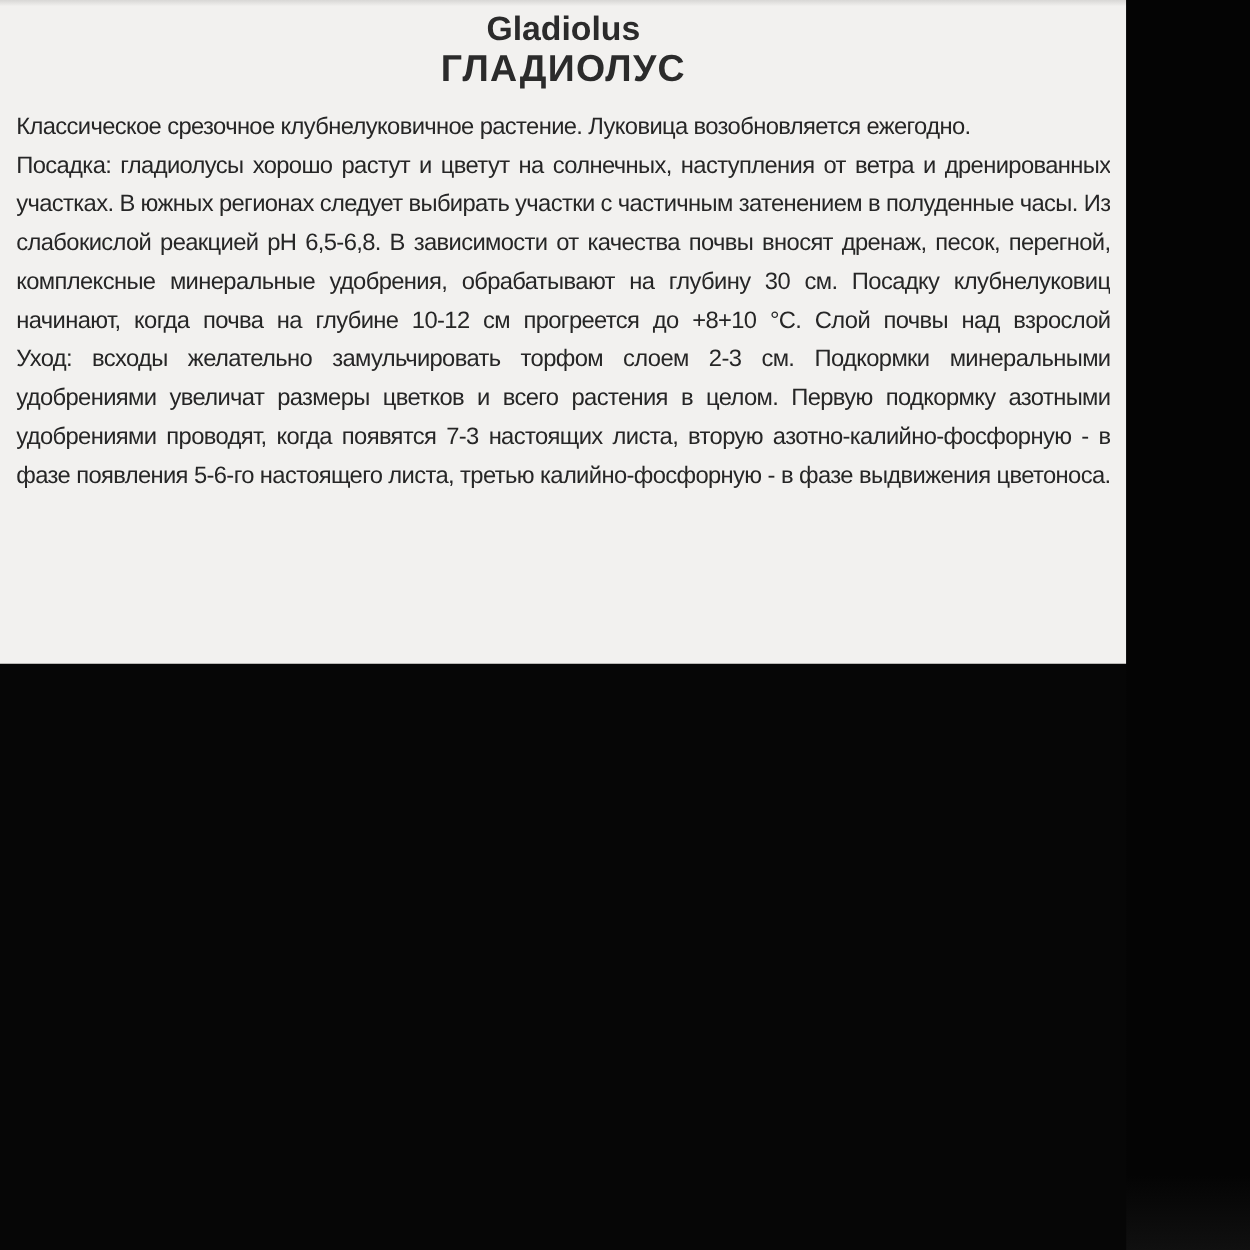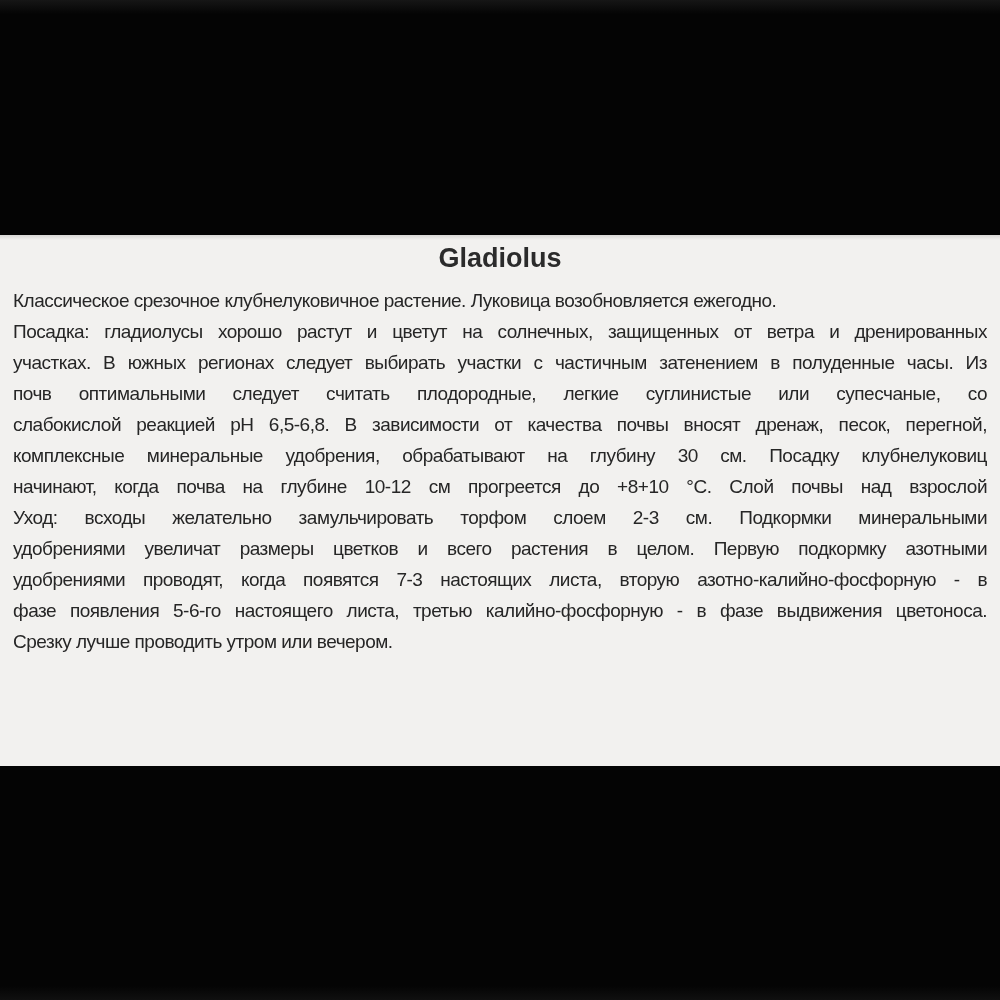--- a/index.html
+++ b/index.html
@@ -7,21 +7,21 @@
     --bar:#060606;
     --text:#262626;
   }
   *{margin:0;padding:0;box-sizing:border-box;}
   html,body{width:1000px;height:1000px;}
   body{
     font-family:"Liberation Sans","DejaVu Sans",sans-serif;
     background:var(--bar);
     overflow:hidden;
   }
-  .sheet{width:1000px;height:1000px;display:flex;flex-direction:column;}
+  .sheet{width:1000px;height:1000px;display:flex;flex-direction:row;}
   .bar-top{
     height:235px;
     background:linear-gradient(180deg,#161616 0%,#040404 6%,#040404 100%);
   }
   .bar-bottom{
     flex:1;
     background:linear-gradient(180deg,#040404 0%,#040404 94%,#101010 100%);
   }
   .content{
     height:531px;
@@ -69,40 +69,39 @@
 <body>
 
 <div class="sheet">
 
   <div class="bar-top"></div>
 
   <div class="content">
 
     <div class="title-en">Gladiolus</div>
 
+    <div class="title-ru">ГЛАДИОЛУС</div>
 
     <div class="body-text">
 
       <div class="line">Классическое срезочное клубнелуковичное растение. Луковица возобновляется ежегодно.</div>
 
       <div>
-        <div class="jline"><span class="lead">Посадка:</span> <span>гладиолусы хорошо растут и цветут на солнечных, защищенных от ветра и дренированных</span></div>
+        <div class="jline"><span class="lead">Посадка:</span> <span>гладиолусы хорошо растут и цветут на солнечных, наступления от ветра и дренированных</span></div>
         <div class="jline">участках. В южных регионах следует выбирать участки с частичным затенением в полуденные часы. Из</div>
-        <div class="jline">почв оптимальными следует считать плодородные, легкие суглинистые или супесчаные, со</div>
         <div class="jline">слабокислой реакцией pH 6,5-6,8. В зависимости от качества почвы вносят дренаж, песок, перегной,</div>
         <div class="jline">комплексные минеральные удобрения, обрабатывают на глубину 30 см. Посадку клубнелуковиц</div>
         <div class="jline">начинают, когда почва на глубине 10-12 см прогреется до +8+10 °С. Слой почвы над взрослой</div>
       </div>
 
       <div>
         <div class="jline"><span class="lead">Уход:</span> <span>всходы желательно замульчировать торфом слоем 2-3 см. Подкормки минеральными</span></div>
         <div class="jline">удобрениями увеличат размеры цветков и всего растения в целом. Первую подкормку азотными</div>
         <div class="jline">удобрениями проводят, когда появятся 7-3 настоящих листа, вторую азотно-калийно-фосфорную - в</div>
         <div class="jline">фазе появления 5-6-го настоящего листа, третью калийно-фосфорную - в фазе выдвижения цветоноса.</div>
-        <div class="line">Срезку лучше проводить утром или вечером.</div>
       </div>
 
 
     </div>
   </div>
 
   <div class="bar-bottom"></div>
 
 </div>
 

